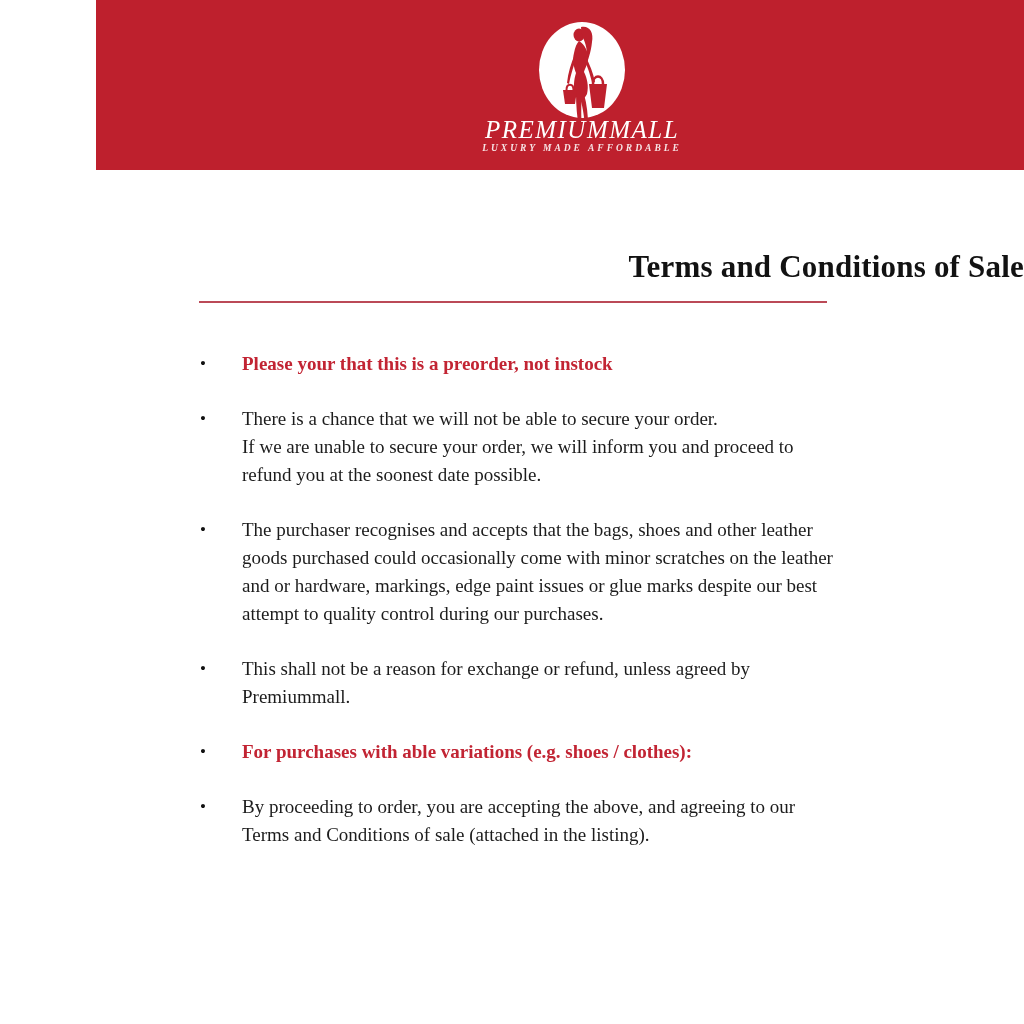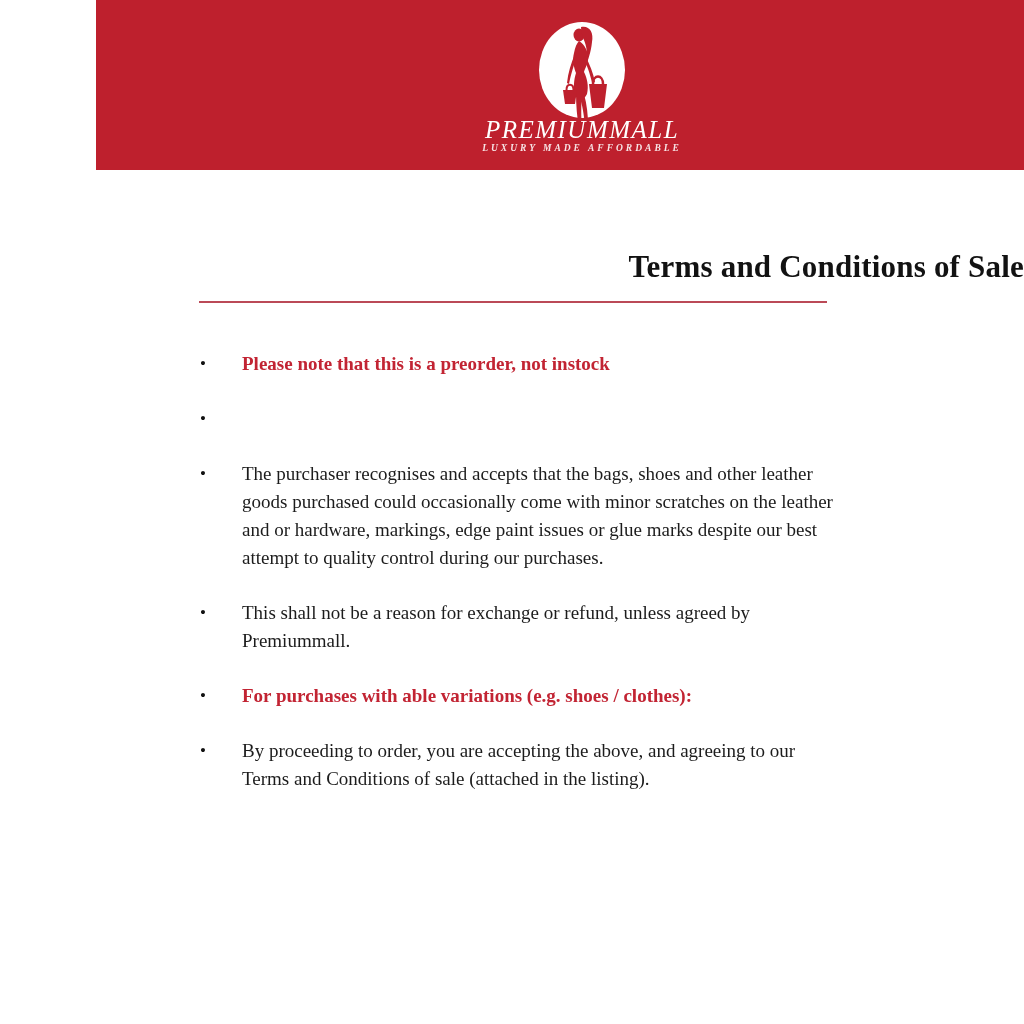--- a/index.html
+++ b/index.html
@@ -132,28 +132,30 @@
   <div class="brand-tagline">LUXURY MADE AFFORDABLE</div>
 </div>
 
 <h1 class="doc-title">Terms and Conditions of Sale</h1>
 <div class="title-rule"></div>
 
 <div class="terms-list">
   <div class="term-item">
     <span class="bullet-dot">•</span>
     <div class="term-content">
-      <div class="term-lead">Please note that this is a preorder, not instock</div>
+      <div class="term-lead">Please your that this is a preorder, not instock</div>
     </div>
   </div>
 
   <div class="term-item">
     <span class="bullet-dot">•</span>
     <div class="term-content">
 
+    <div class="line">There is a chance that we will not be able to secure your order.</div>
+        <div class="line">If we are unable to secure your order, we will inform you and proceed to refund you at the soonest date possible.</div>
       </div>
   </div>
 
   <div class="term-item">
     <span class="bullet-dot">•</span>
     <div class="term-content">
 
     <div class="line">The purchaser recognises and accepts that the bags, shoes and other leather goods purchased could occasionally come with minor scratches on the leather and or hardware, markings, edge paint issues or glue marks despite our best attempt to quality control during our purchases.</div>
       </div>
   </div>

